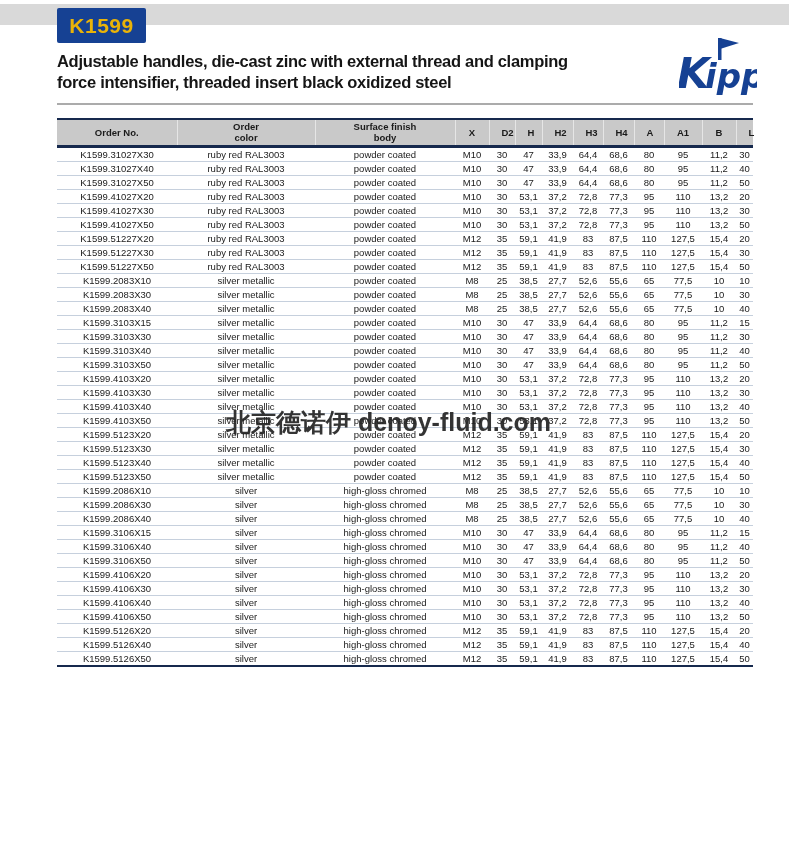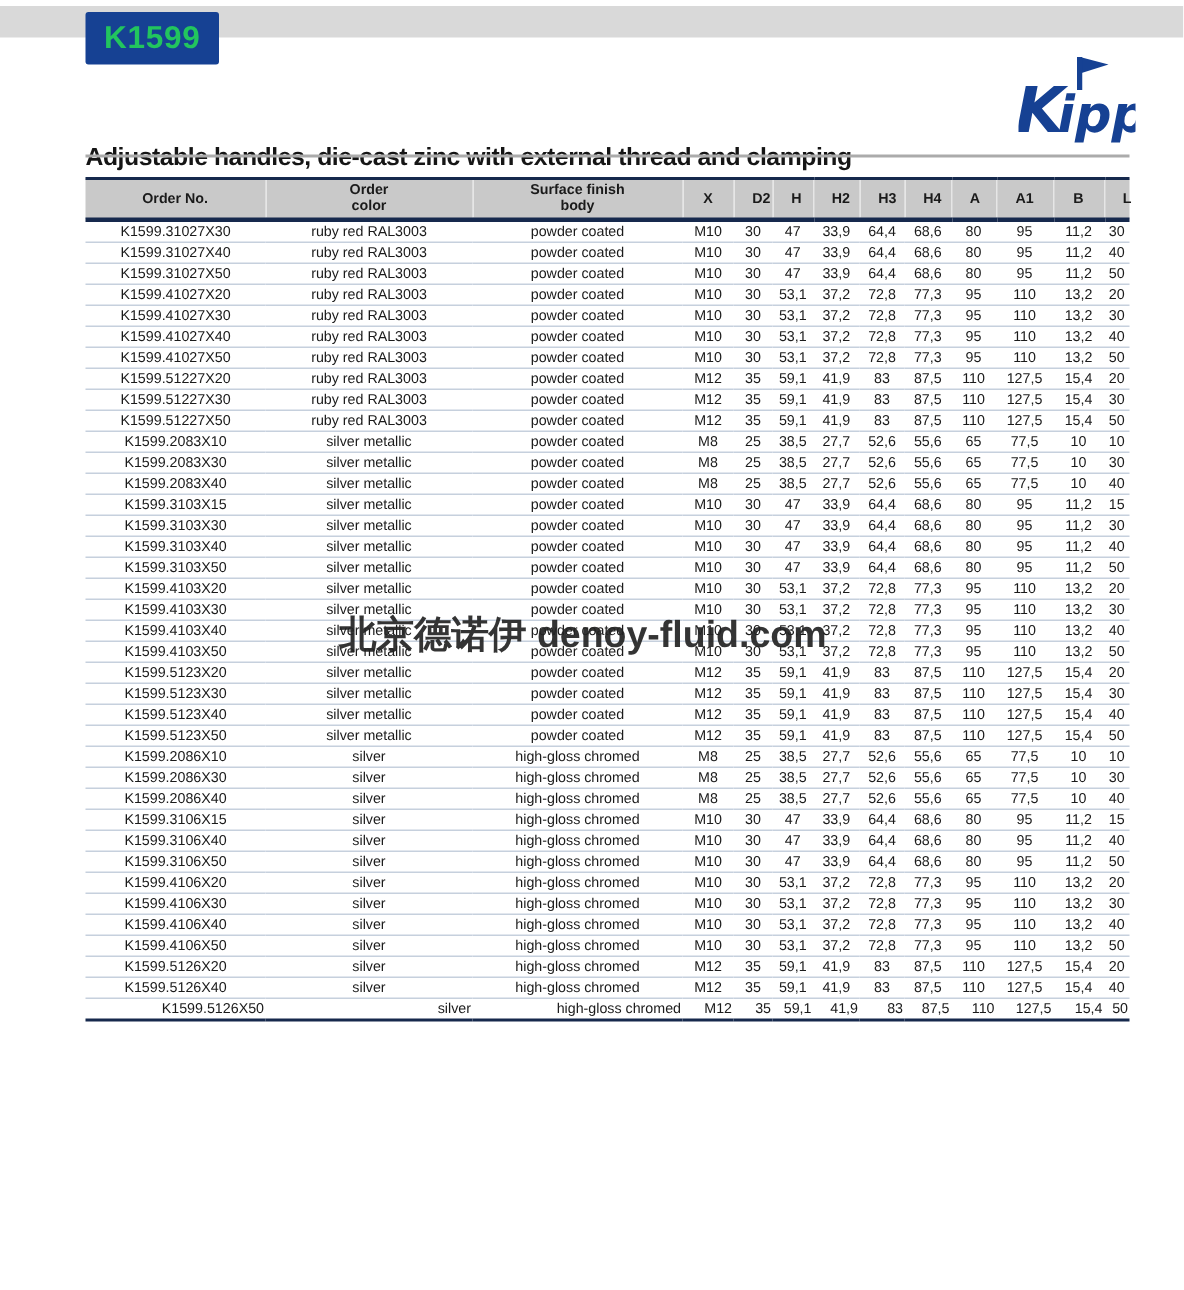--- a/index.html
+++ b/index.html
@@ -20,40 +20,39 @@
   }
   .badge {
     position: absolute;
     left: 57px; top: 8px;
     width: 89px; height: 35px;
     background: #164193;
     border-radius: 2px;
     display: flex;
     align-items: center;
     justify-content: center;
-    color: #22c55e;
+    color: #eab308;
     font-size: 21px;
     font-weight: bold;
     letter-spacing: 0.5px;
   }
   .logo {
     position: absolute;
     right: 32px; top: 36px;
     width: 78px; height: 62px;
   }
   .title {
     position: absolute;
     left: 57px; top: 51px;
     width: 580px;
     font-size: 16.5px;
     font-weight: bold;
     line-height: 21px;
     color: #151515;
     letter-spacing: -0.3px;
-    margin-top: 44px;
   }
   .title-rule {
     position: absolute;
     left: 57px; top: 103px;
     width: 696px; height: 2px;
     background: #ababab;
   }
   .watermark {
     position: absolute;
     left: 226px; top: 406px;
@@ -92,21 +91,21 @@
     height: 13.2px;
     text-align: center;
     vertical-align: middle;
     border-bottom: 1px solid #c6d0dd;
     padding: 0 1px;
     white-space: nowrap;
     overflow: hidden;
     line-height: 13px;
   }
   table.product tbody td:first-child { font-weight: normal; }
-  table.product tbody tr:last-child td { border-bottom: 2px solid #16294d; text-align: right; }
+  table.product tbody tr:last-child td { border-bottom: 2px solid #16294d; }
 </style>
 </head>
 <body>
 
 <div class="page">
 
   <div class="top-bar"></div>
 
   <div class="badge">
     <span>K1599</span>
@@ -118,20 +117,21 @@
         <polygon points="41,2 60,7 41,13"></polygon>
         <rect x="39" y="2" width="3.5" height="22"></rect>
         <text x="-2" y="52" font-family="DejaVu Sans, sans-serif" font-size="42" font-weight="bold" font-style="italic">K</text>
         <text x="26" y="52" font-family="DejaVu Sans, sans-serif" font-size="34" font-weight="bold" font-style="italic">ipp</text>
       </g>
     </svg>
   </div>
 
   <div class="title">
     <div>Adjustable handles, die-cast zinc with external thread and clamping</div>
+    <div>force intensifier, threaded insert black oxidized steel</div>
   </div>
 
   <div class="title-rule"></div>
 
   <table class="product">
     <colgroup>
       <col style="width:120px">
         <col style="width:138px">
         <col style="width:140px">
       <col style="width:34px">
@@ -234,35 +234,20 @@
           <td>53,1</td>
           <td>37,2</td>
           <td>72,8</td>
           <td>77,3</td>
           <td>95</td>
           <td>110</td>
           <td>13,2</td>
           <td>30</td>
         </tr>
         <tr>
-          <td>K1599.41027X40</td>
-          <td>ruby red RAL3003</td>
-          <td>powder coated</td>
-          <td>M10</td>
-          <td>30</td>
-          <td>53,1</td>
-          <td>37,2</td>
-          <td>72,8</td>
-          <td>77,3</td>
-          <td>95</td>
-          <td>110</td>
-          <td>13,2</td>
-          <td>40</td>
-        </tr>
-        <tr>
           <td>K1599.41027X50</td>
           <td>ruby red RAL3003</td>
           <td>powder coated</td>
           <td>M10</td>
           <td>30</td>
           <td>53,1</td>
           <td>37,2</td>
           <td>72,8</td>
           <td>77,3</td>
           <td>95</td>

